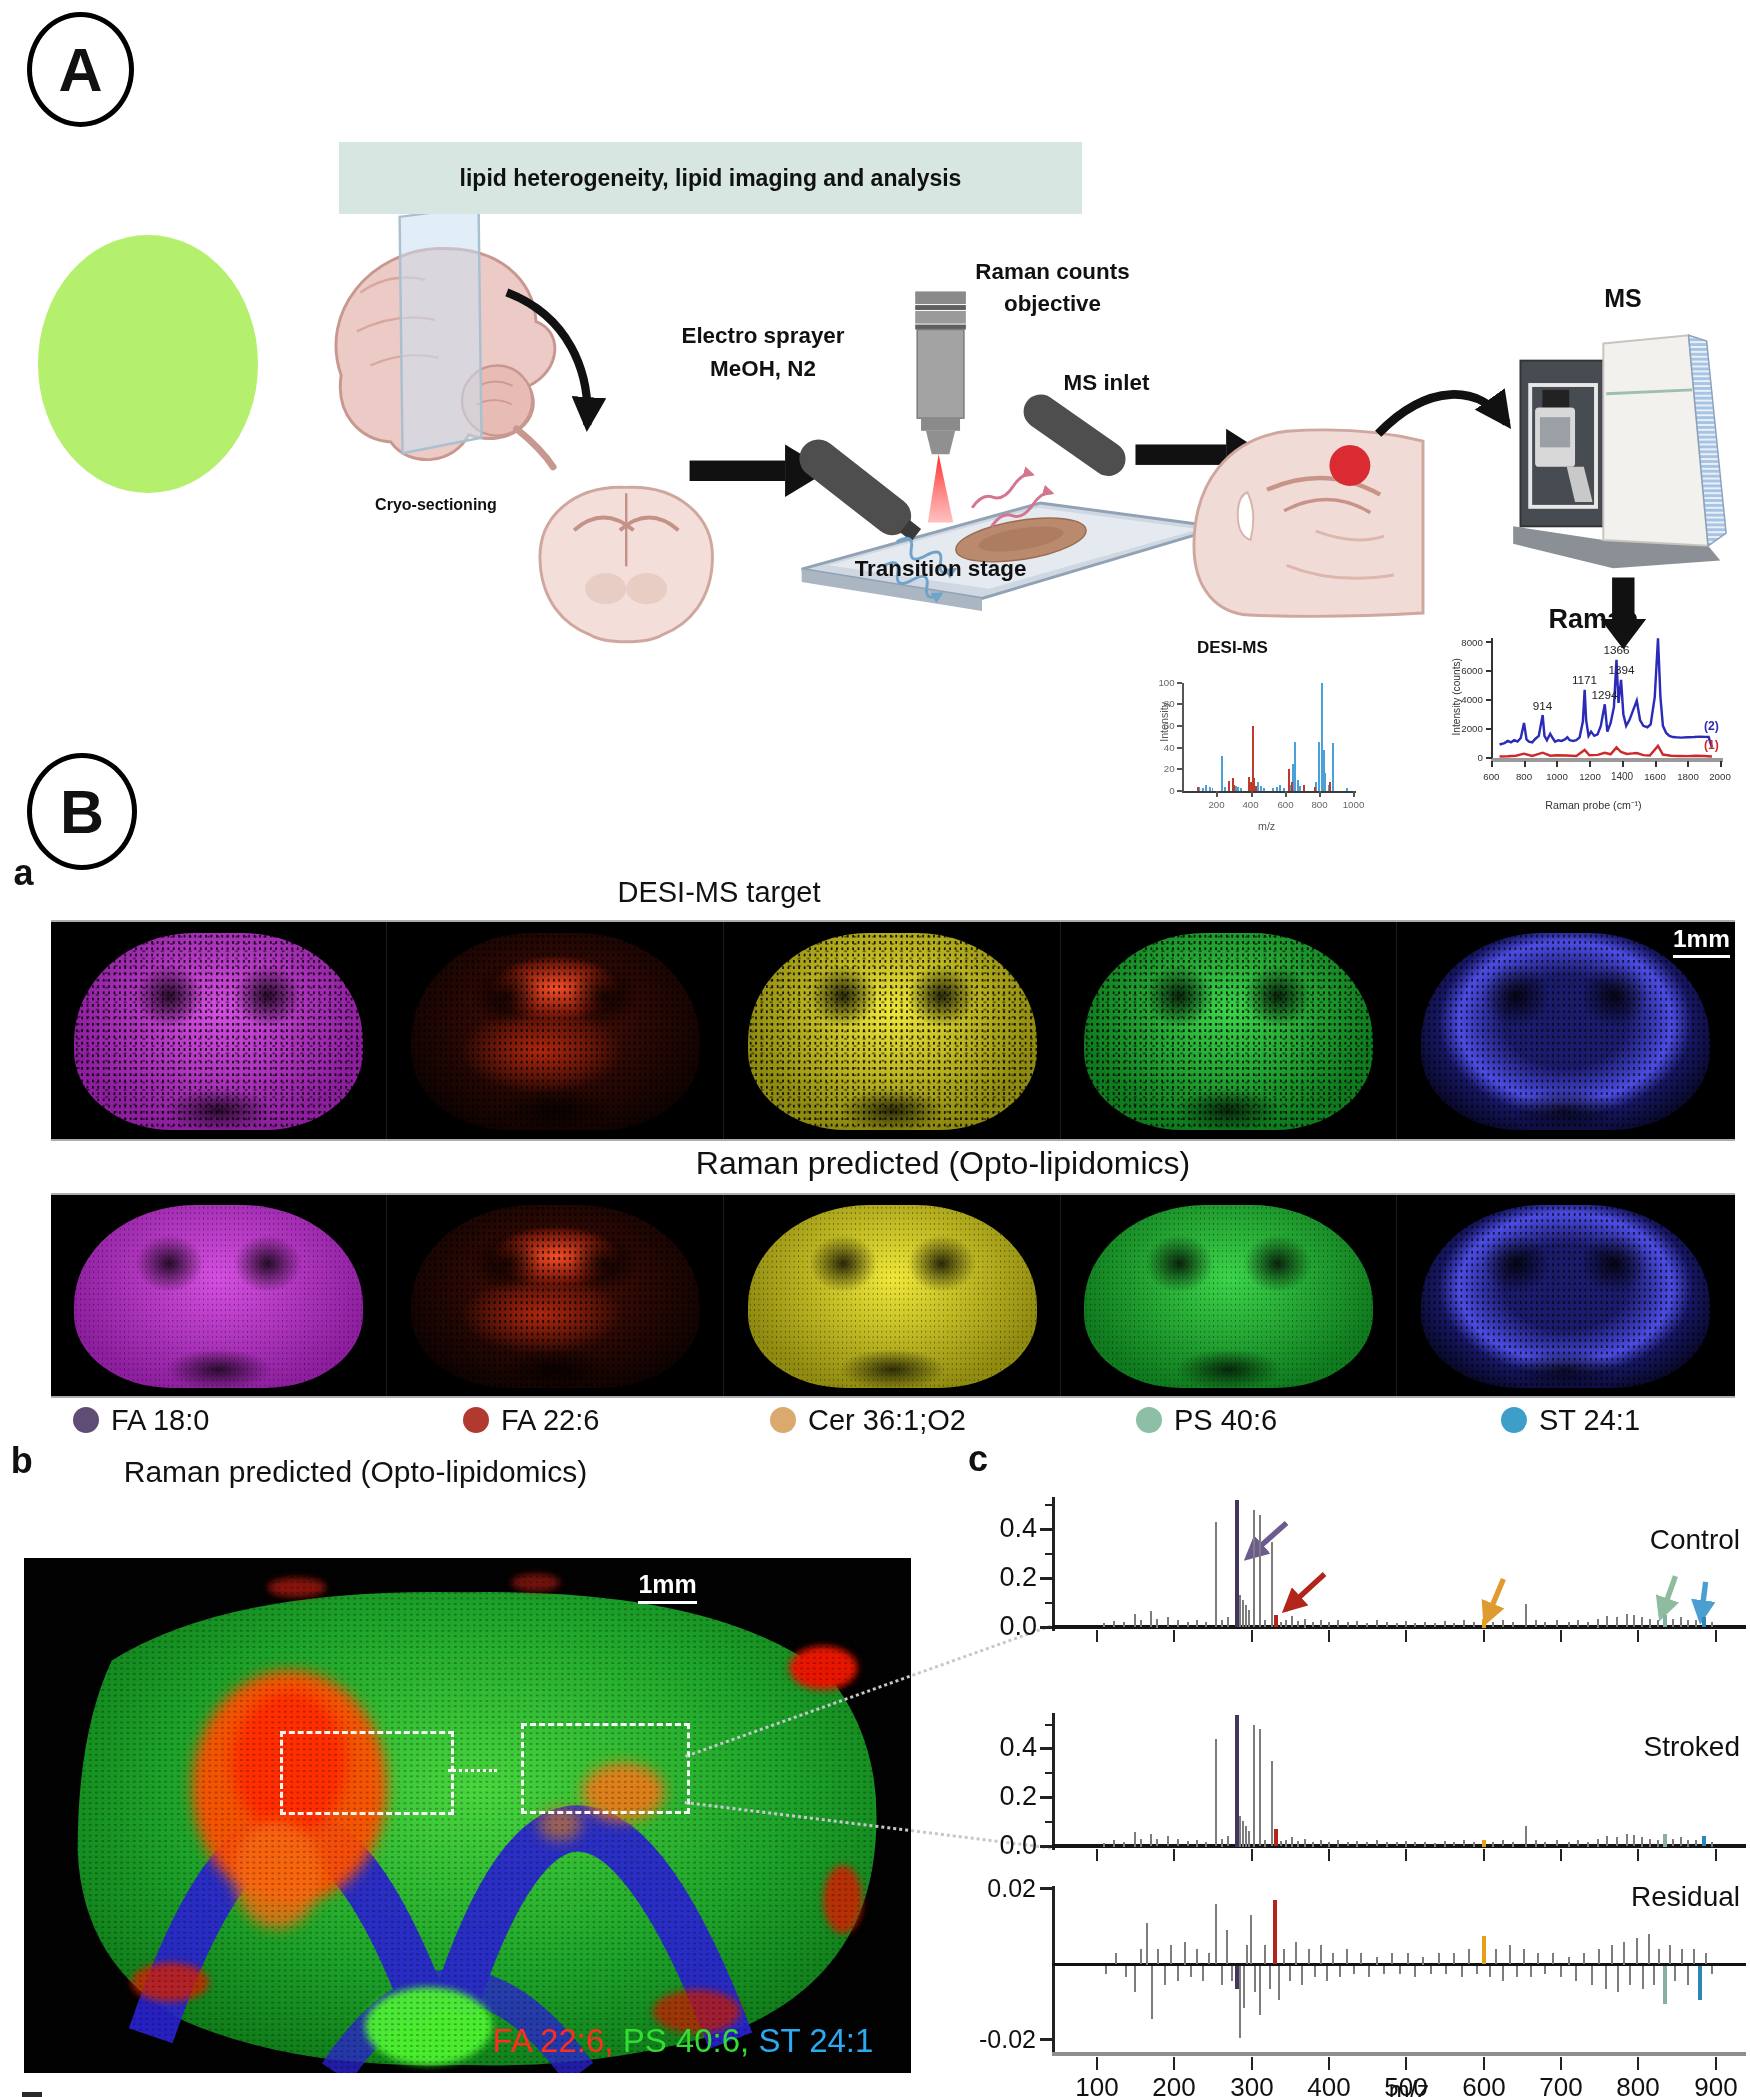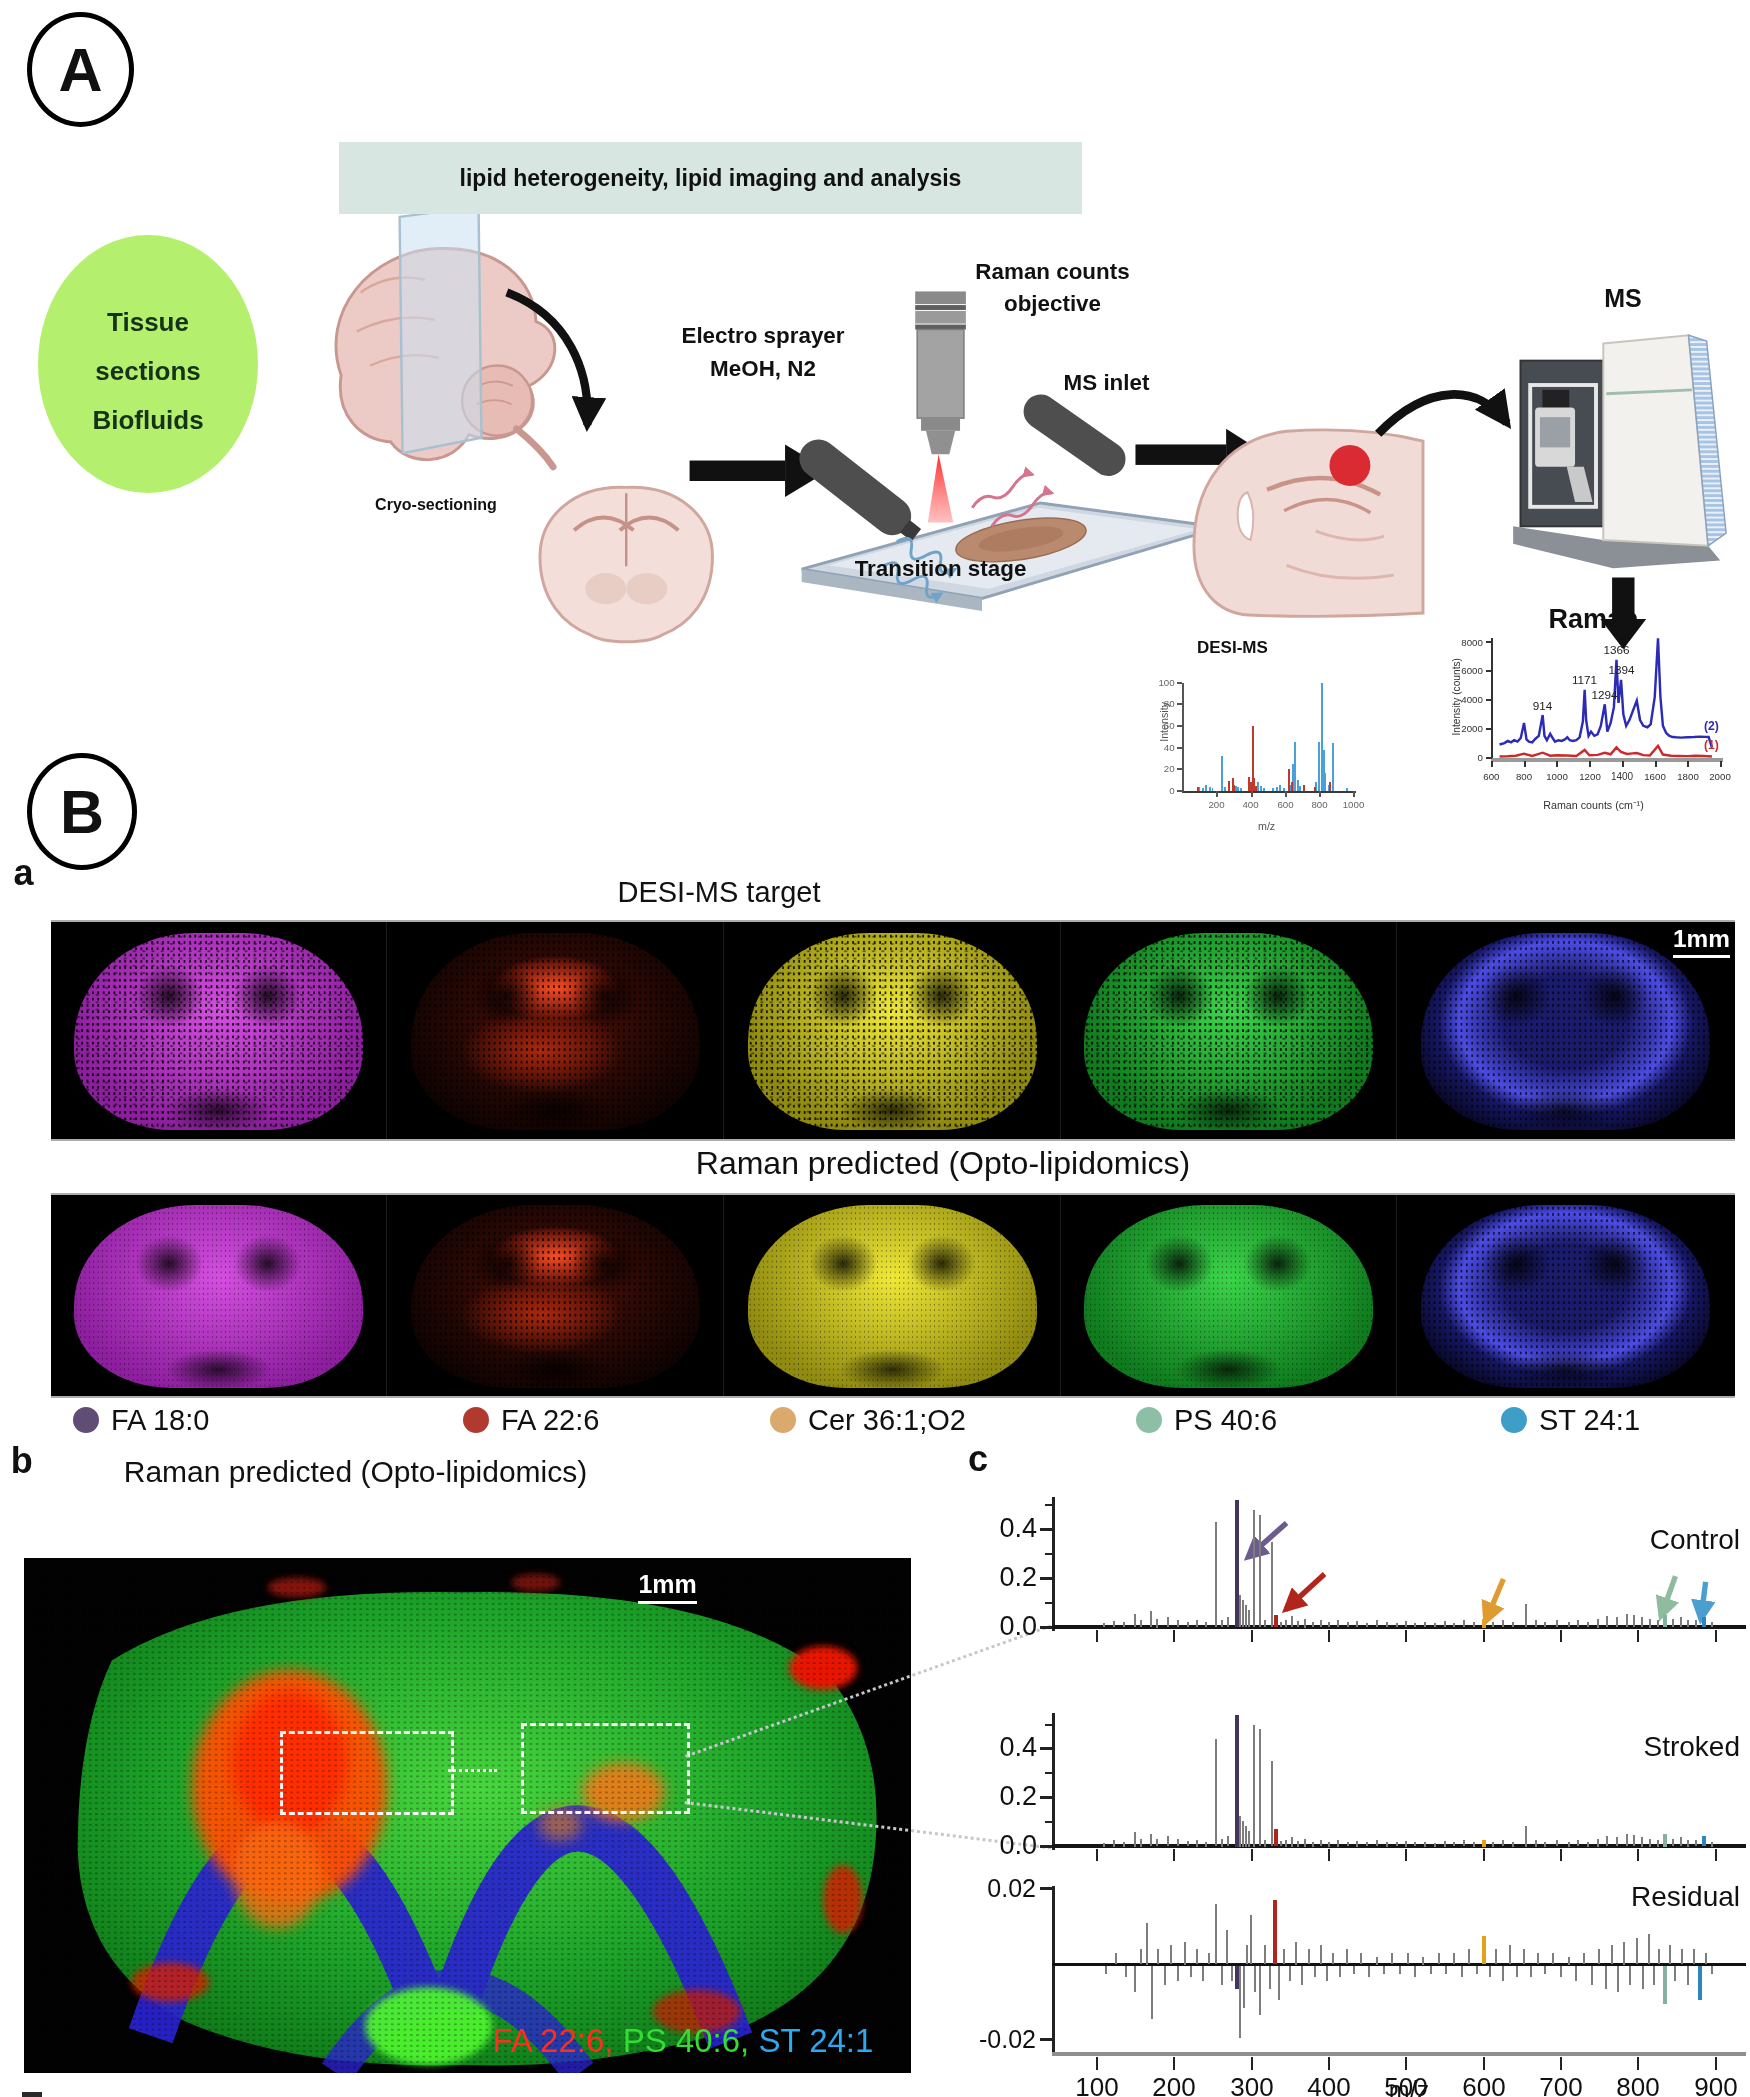--- a/index.html
+++ b/index.html
@@ -176,25 +176,20 @@
     <path d="M 3500 3246 L 3490 3324" stroke="#4a9fd0" stroke-width="11" marker-end="url(#mBl)"></path>
   </svg>
 
   <div class="abs circleLabel" style="left:27px;top:12.2px;width:97px;height:105px;font-size:61px;">
     <span>A</span>
   </div>
   <div class="abs ctr bold" style="left:339px;top:142px;width:743px;height:72px;line-height:72px;background:#d7e6e0;font-size:23px;">
     <span>lipid heterogeneity, lipid imaging and analysis</span>
   </div>
   <div class="abs" style="left:38px;top:235px;width:220px;height:258px;border-radius:50%;background:#b5ef6e;"></div>
-  <div class="abs ctr bold" style="left:38px;top:298px;width:220px;font-size:26px;line-height:49px;color:#16331a;">
-    <div>Tissue</div>
-    <div>sections</div>
-    <div>Biofluids</div>
-  </div>
   <div class="abs ctr bold" style="left:331px;top:496px;width:210px;font-size:16px;">Cryo-sectioning</div>
   <div class="abs ctr bold" style="left:668px;top:323px;width:190px;font-size:22.4px;">Electro sprayer</div>
   <div class="abs ctr bold" style="left:668px;top:356px;width:190px;font-size:22.4px;">MeOH, N2</div>
   <div class="abs ctr bold" style="left:965px;top:259px;width:175px;font-size:22.4px;">Raman counts</div>
   <div class="abs ctr bold" style="left:965px;top:291px;width:175px;font-size:22.4px;">objective</div>
   <div class="abs ctr bold" style="left:1043px;top:370px;width:127px;font-size:22.4px;">MS inlet</div>
   <div class="abs ctr bold" style="left:838px;top:556px;width:205px;font-size:22.4px;">Transition stage</div>
   <div class="abs ctr bold" style="left:1579px;top:284px;width:88px;font-size:25px;">MS</div>
 
   <div class="abs" id="minidesi" style="left:1158px;top:629px;width:217px;height:224px;">
@@ -268,21 +263,21 @@
       <div style="position: absolute; left: 113px; top: 170px; width: 29px; text-align: center; font-size: 9.7px; color: rgb(102, 102, 102);">600</div>
       <div style="position: absolute; left: 161px; top: 162px; width: 1.5px; height: 5.8px; background: rgb(85, 85, 85);"></div>
       <div style="position: absolute; left: 147px; top: 170px; width: 29px; text-align: center; font-size: 9.7px; color: rgb(102, 102, 102);">800</div>
       <div style="position: absolute; left: 195px; top: 162px; width: 1.5px; height: 5.8px; background: rgb(85, 85, 85);"></div>
       <div style="position: absolute; left: 181px; top: 170px; width: 29px; text-align: center; font-size: 9.7px; color: rgb(102, 102, 102);">1000</div>
     </div>
 
   <div class="abs" id="ramanchart" style="left:1450px;top:604px;width:292px;height:229px;overflow:hidden;">
     <div class="abs ctr bold" style="left:63px;top:0px;width:161px;font-size:27px;">Raman</div>
     <div class="abs vtext" style="left:1px;top:54px;font-size:10.2px;color:#333;">Intensity (counts)</div>
-    <div class="abs ctr" style="left:63px;top:194px;width:161px;font-size:10.7px;color:#333;">Raman counts (cm⁻¹)</div>
+    <div class="abs ctr" style="left:63px;top:194px;width:161px;font-size:10.7px;color:#333;">Raman probe (cm⁻¹)</div>
   <div style="position: absolute; left: 41px; top: 34px; width: 2.4px; height: 120px; background: rgb(51, 51, 51);"></div>
       <div style="position: absolute; left: 41px; top: 154px; width: 232px; height: 3.9px; background: rgb(154, 154, 154);"></div>
       <svg width="292" height="229" style="position: absolute; left: 0px; top: 0px;" viewBox="0 0 600 470">
         <polyline points="101.8,288.4 111.9,285.5 118.6,281.1 125.3,284.0 132.0,279.6 138.7,282.5 145.4,275.1 152.1,244.2 157.2,278.1 162.2,282.5 168.9,284.0 175.6,276.6 182.4,270.7 190.4,227.9 194.1,270.7 199.1,279.6 205.9,266.3 210.9,275.1 215.9,282.5 222.6,279.6 229.4,281.1 236.1,278.1 241.1,273.7 246.1,279.6 252.8,281.1 259.6,279.6 266.3,273.7 273.0,241.2 276.7,176.3 279.7,238.2 284.7,270.7 289.8,261.9 296.5,270.7 303.2,267.8 309.9,250.1 318.0,205.8 323.3,261.9 330.1,244.2 336.8,211.7 342.1,114.3 346.2,202.8 351.5,155.6 356.2,226.4 362.0,250.1 368.7,238.2 375.4,220.5 383.8,198.4 390.5,238.2 397.2,250.1 405.6,253.0 412.3,247.1 420.7,191.0 427.4,70.0 432.4,191.0 437.5,250.1 444.2,264.8 450.9,270.7 457.6,273.1 464.3,273.7 474.4,274.3 487.8,273.7 501.3,273.1 514.7,272.2 524.8,272.8 531.5,273.1 538.2,294.3" fill="none" stroke="#2b2bb8" stroke-width="5"></polyline>
         <polyline points="101.8,313.2 118.6,312.6 135.4,311.5 152.1,307.3 168.9,312.0 190.4,305.3 205.9,311.5 219.3,310.6 239.4,311.2 259.6,312.0 276.7,299.6 286.4,310.6 303.2,309.7 318.0,305.3 330.1,308.5 342.1,294.3 351.5,303.8 363.6,307.9 375.4,306.7 383.8,306.1 397.2,310.3 410.6,310.9 427.4,291.4 437.5,309.1 454.3,311.5 471.1,312.0 487.8,312.3 504.6,311.5 521.4,312.0 538.2,313.2" fill="none" stroke="#cc2a2a" stroke-width="5"></polyline>
       </svg>
       <div style="position: absolute; left: 36px; top: 153px; width: 5.8px; height: 1.5px; background: rgb(51, 51, 51);"></div>
       <div style="position: absolute; left: 3.9px; top: 148px; width: 29px; text-align: right; font-size: 9.7px; color: rgb(51, 51, 51);">0</div>
       <div style="position: absolute; left: 36px; top: 124px; width: 5.8px; height: 1.5px; background: rgb(51, 51, 51);"></div>
       <div style="position: absolute; left: 3.9px; top: 119px; width: 29px; text-align: right; font-size: 9.7px; color: rgb(51, 51, 51);">2000</div>

